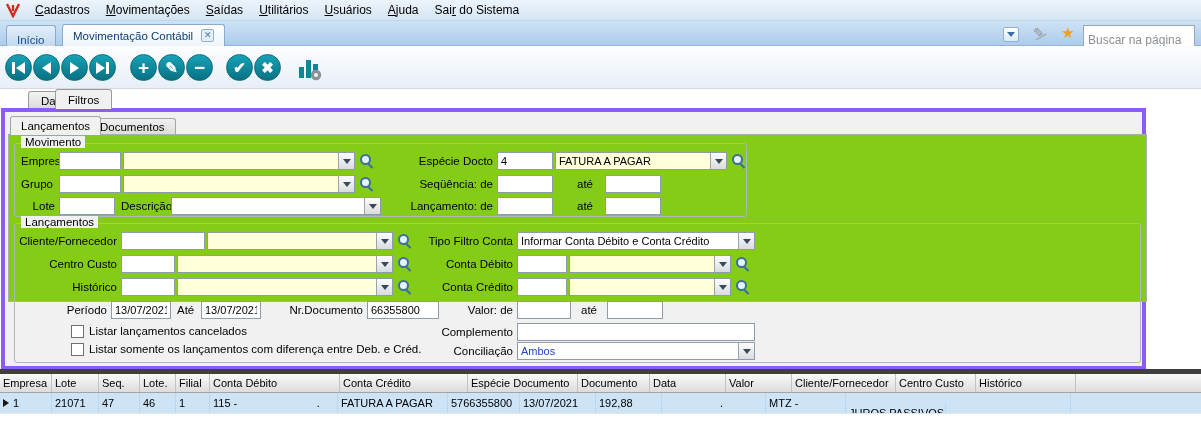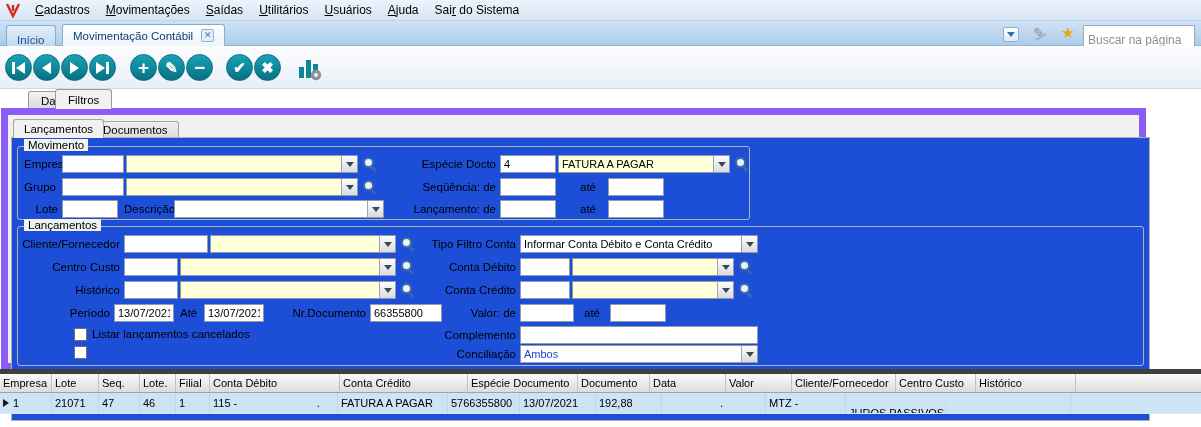--- a/index.html
+++ b/index.html
@@ -79,32 +79,32 @@
     position:absolute; font-size:11.5px; padding:0 12px;
     border:1px solid #9a9a9a; border-bottom:none; border-radius:3px 3px 0 0;
     display:flex; align-items:center;
   }
   .mtab.inactive { left:3px; top:91px; height:18px; background:linear-gradient(#f3f3f3,#dadada);margin-left:25px; }
   .mtab.active   { left:55px; top:89px; height:20px; background:#f1f1f1; z-index:5; }
 
   
   .fpanel {
     position:absolute; left:1px; top:108px; width:1145px; height:262px;
-    background:#f1f1f1; border:7px solid #8b5cf6;
+    background:#f1f1f1; border:4px solid #8b5cf6;
   }
   .stab {
     position:absolute; font-size:11.5px; padding:0 10px;
     border:1px solid #a5a5a5; border-bottom:none; border-radius:3px 3px 0 0;
     display:flex; align-items:center;
   }
   .stab.active   { left:5px; top:4px; height:19px; background:#f1f1f1; z-index:4; }
   .stab.inactive { left:84px; top:6px; height:17px; background:linear-gradient(#f0f0f0,#dcdcdc); }
   .ipane {
-    position:absolute; left:3px; top:22px; width:1139px; height:284px;
-    border:1px solid #aeaeae; background:#1d4ed8;
+    position:absolute; left:3px; top:22px; width:1139px; height:168px;
+    border:1px solid #aeaeae; background:#84cc16;
   }
   .gbox { position:absolute; border:1px solid #b2b6ba; border-radius:3px; }
   .glegend {
     position:absolute; top:-8px; left:6px; background:#f1f1f1;
     padding:0 4px; font-size:11.5px;
   }
   .lbl { position:absolute; font-size:11.5px; white-space:nowrap; }
   .lbl.r { text-align:right; }
   .lbl.c { text-align:center; }
   .tinp {
@@ -354,20 +354,21 @@
       <input class="tinp" style="left: 502px; top: 77px; width: 54px;">
       <span class="lbl c" style="left:560px;top:80px;width:28px">até</span>
       <input class="tinp" style="left: 592px; top: 77px; width: 56px;">
 
       <span class="chk" style="left:56px;top:101px"></span>
       <span class="lbl" style="left:74px;top:101px">Listar lançamentos cancelados</span>
       <span class="lbl r" style="left:398px;top:102px;width:100px">Complemento</span>
       <input class="tinp" style="left: 502px; top: 99px; width: 238px;">
 
       <span class="chk" style="left:56px;top:119px"></span>
+      <span class="lbl" style="left:74px;top:119px">Listar somente os lançamentos com diferença entre Deb. e Créd.</span>
       <span class="lbl r" style="left:398px;top:121px;width:100px">Conciliação</span>
       <div class="combo" style="left:502px;top:118px;width:238px">
           <span class="cval blue">Ambos</span>
           <span class="cbtn"></span>
         </div>
     </div>
   </div>
 </div>
 
 <div class="gdivider"></div>

